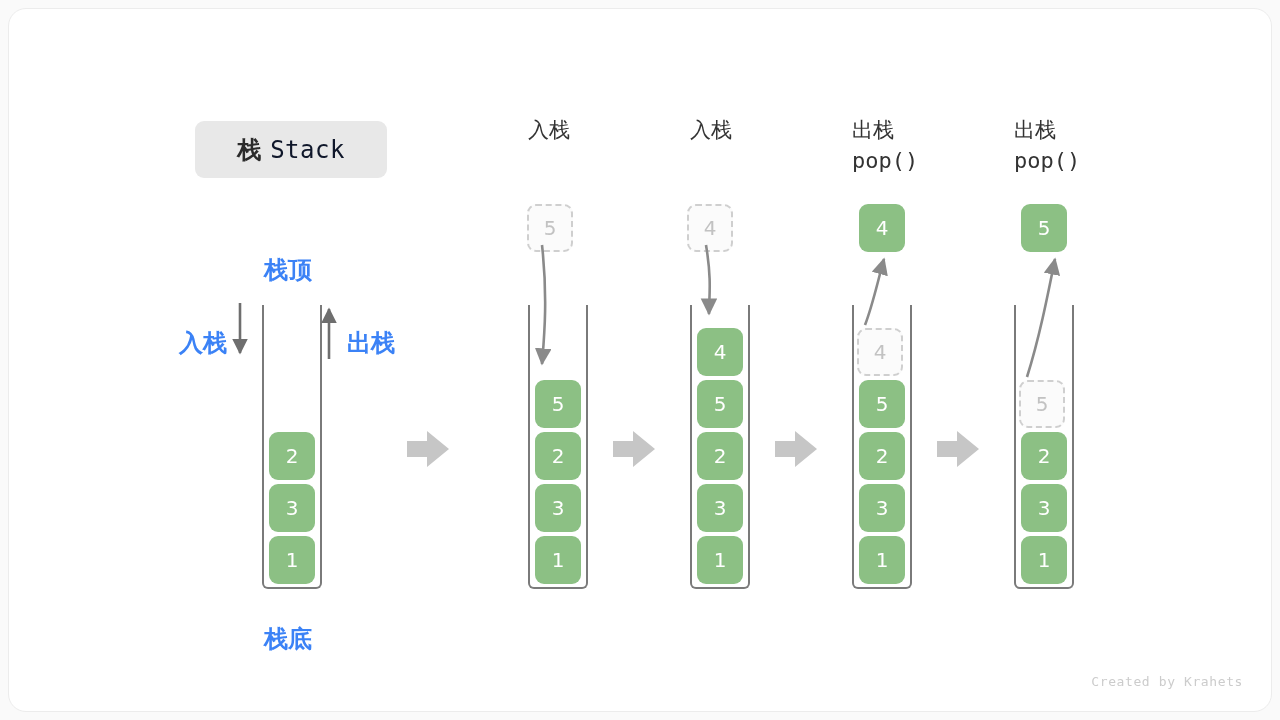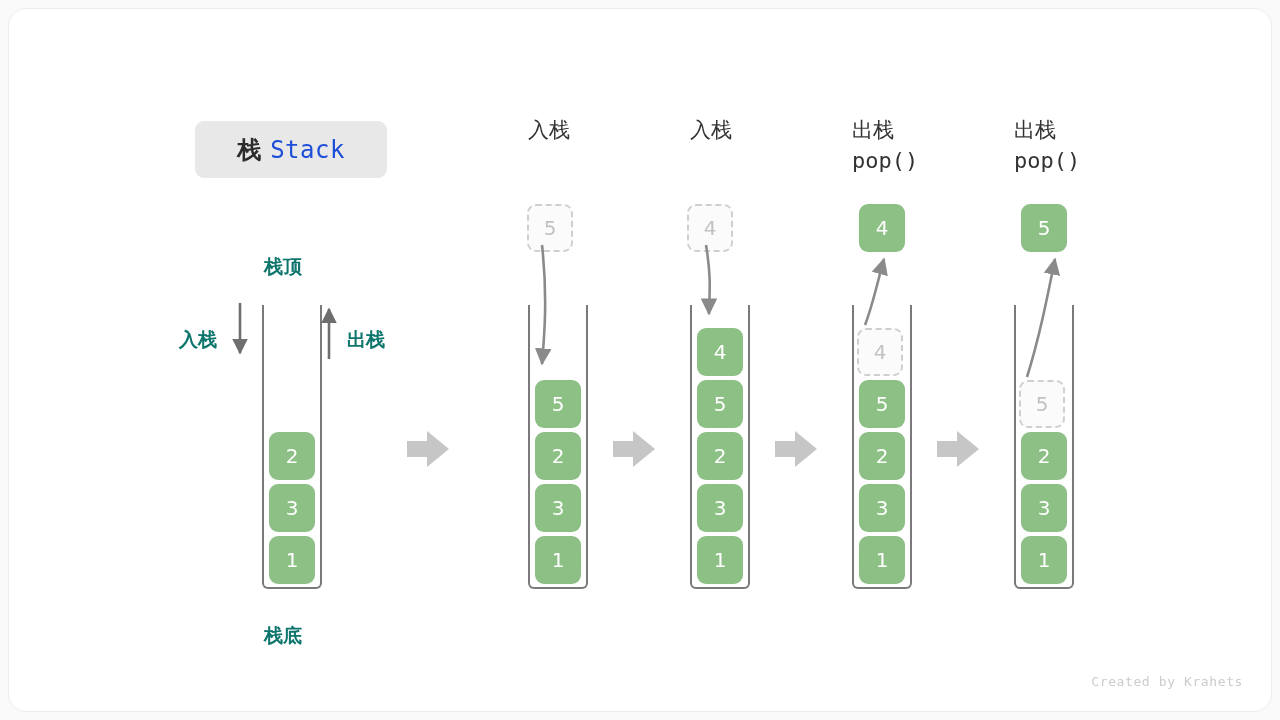--- a/index.html
+++ b/index.html
@@ -48,31 +48,31 @@
   }
   #title-badge .cjk {
     font-family: "Liberation Sans", sans-serif;
     font-weight: bold;
     font-size: 24px;
     color: #2b2b2b;
   }
   #title-badge .latin {
     font-family: "DejaVu Sans Mono", monospace;
     font-size: 24px;
-    color: #1d4ed8;
+    color: #0f172a;
     letter-spacing: 0.5px;
   }
 
   
   .cjk-label {
     position: absolute;
     font-family: "Liberation Sans", sans-serif;
     font-weight: bold;
-    font-size: 19px;
-    color: #0f766e;
+    font-size: 24px;
+    color: #3b82f6;
     white-space: nowrap;
   }
 
   
   .col-header {
     position: absolute;
     top: 106px;
     width: 180px;
     text-align: left;
   }

